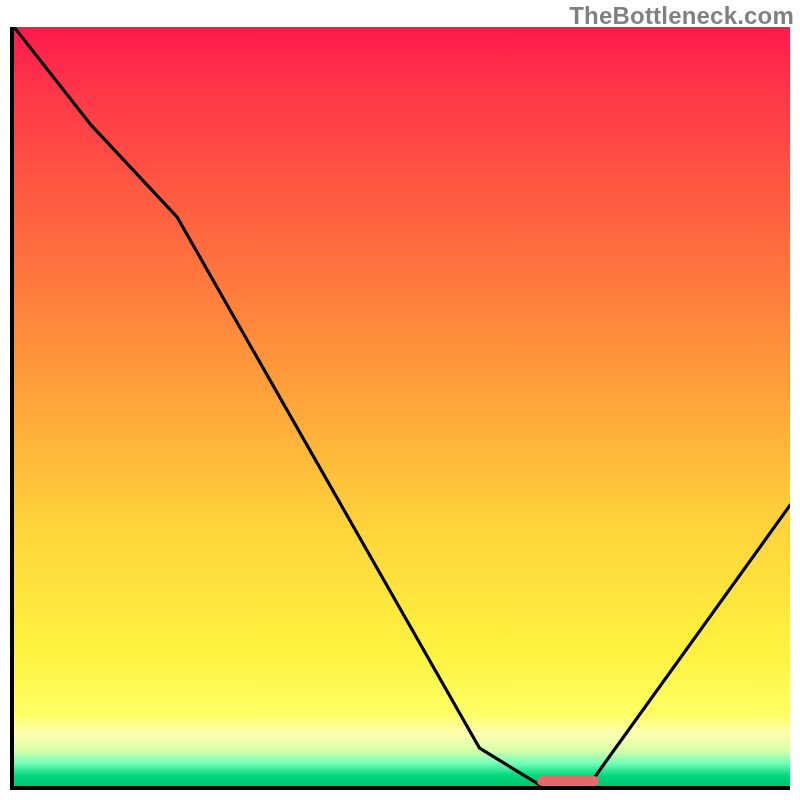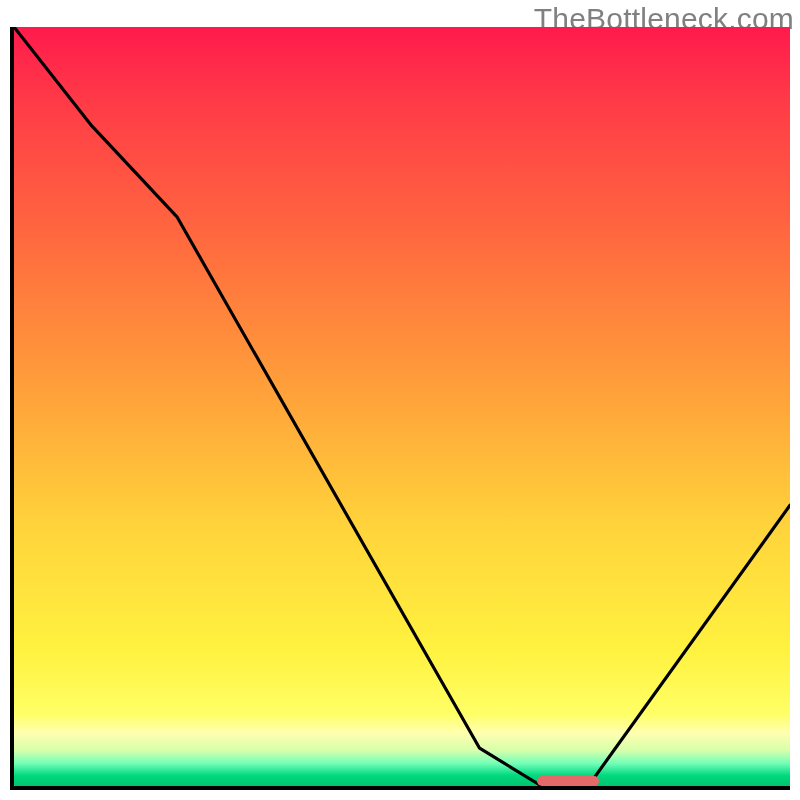--- a/index.html
+++ b/index.html
@@ -13,22 +13,22 @@
   .outer {
     position: relative;
     width: 800px;
     height: 800px;
   }
   .watermark {
     position: absolute;
     top: 2px;
     right: 6px;
     font-family: Arial, Helvetica, sans-serif;
-    font-weight: 400;
-    font-size: 30px;
+    font-weight: 700;
+    font-size: 24px;
     color: #808080;
     letter-spacing: 0.2px;
   }
   
   .plot {
     position: absolute;
     left: 10px;
     top: 27px;
     width: 780px; 
     height: 763px; 

